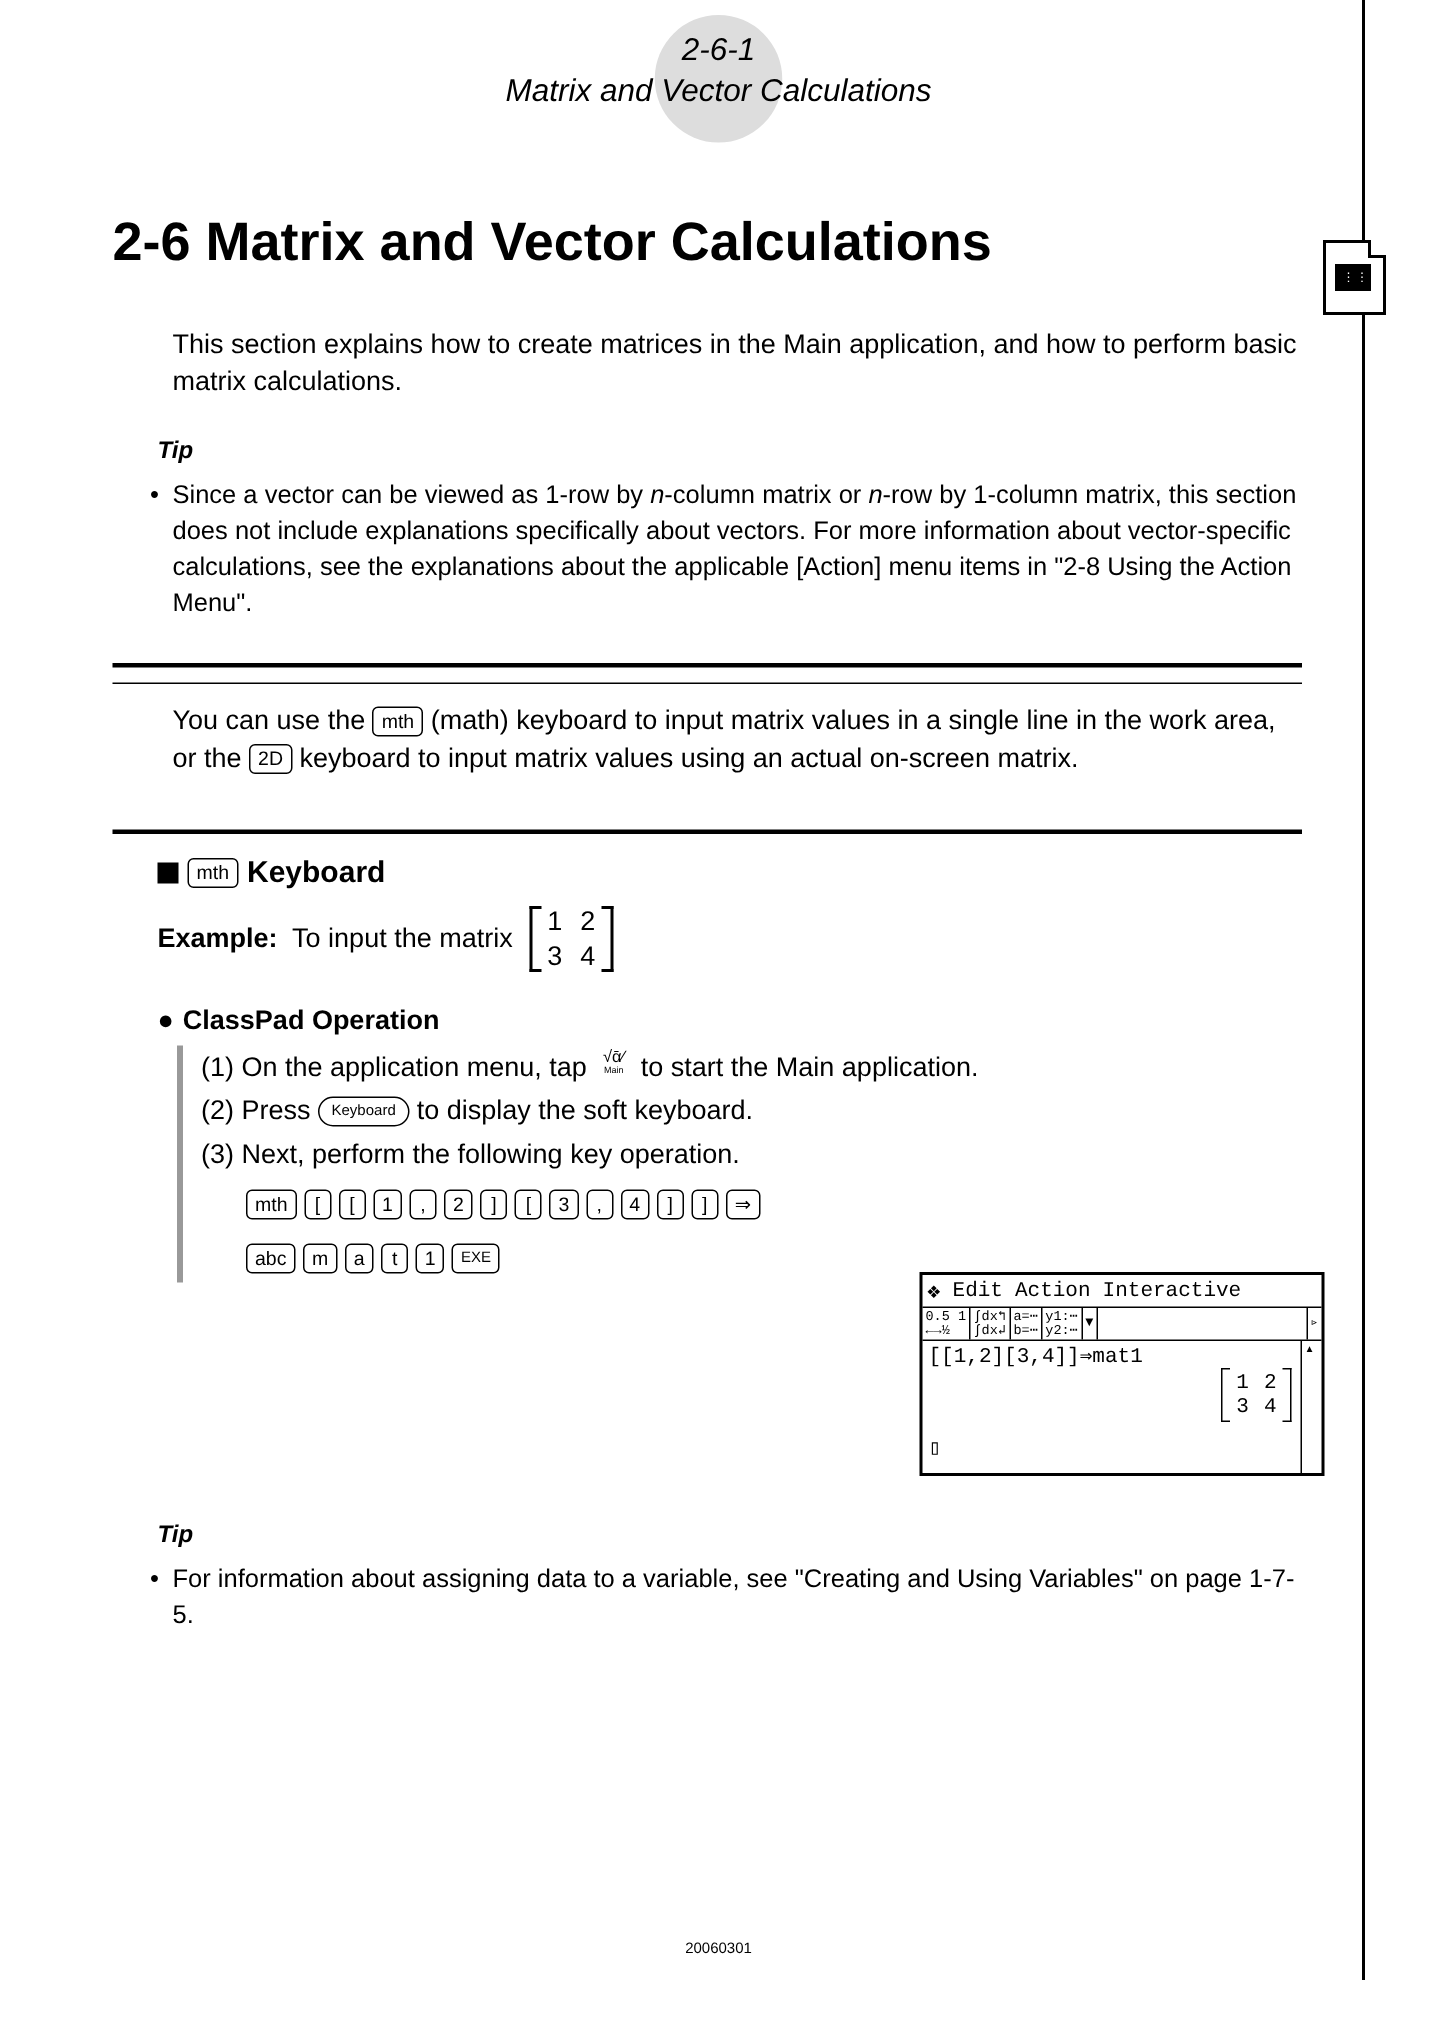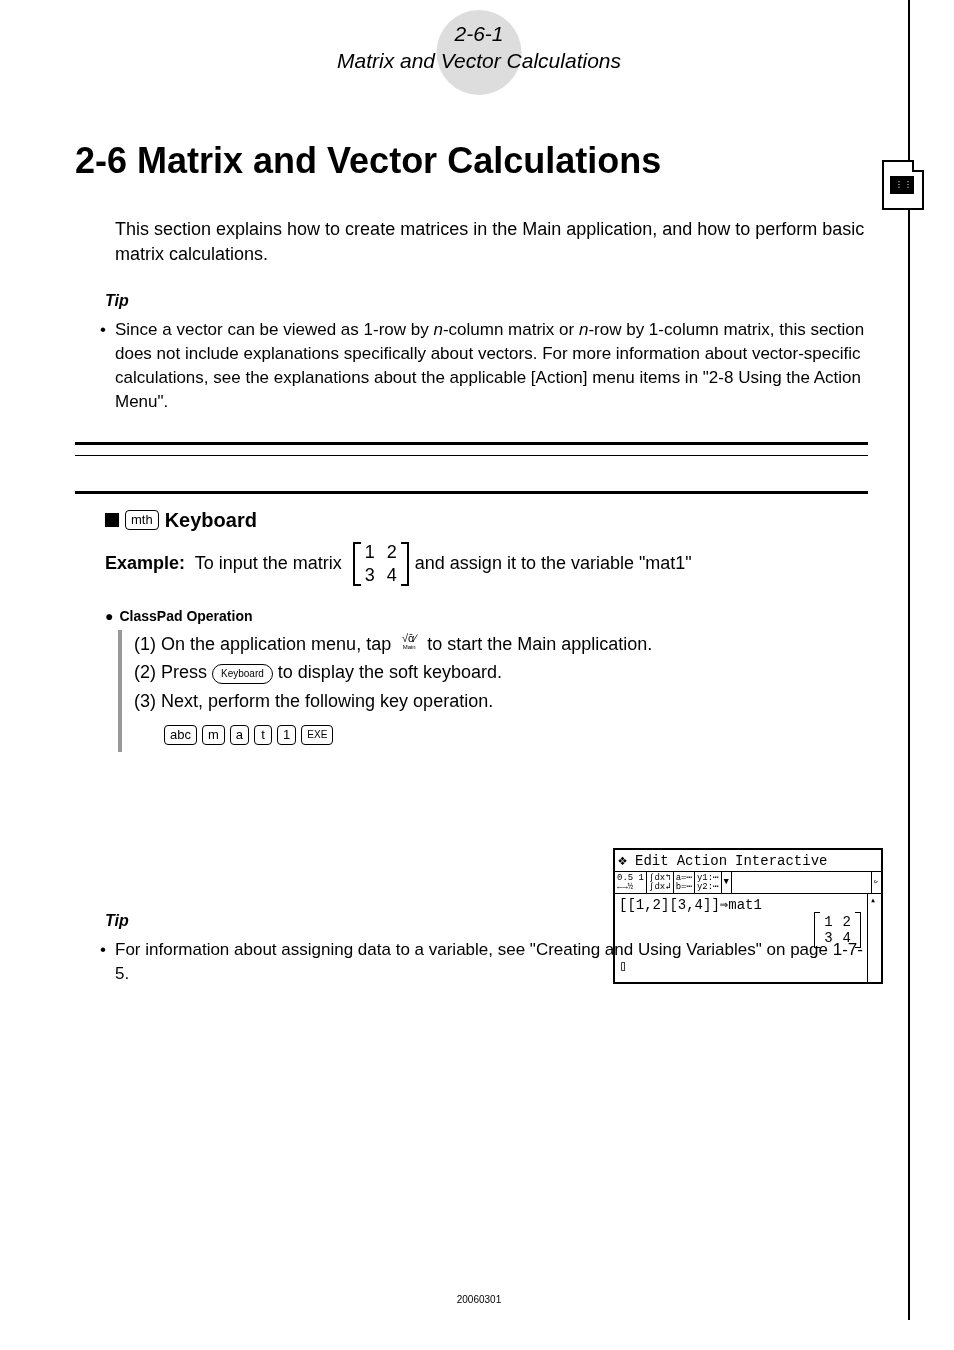--- a/index.html
+++ b/index.html
@@ -143,21 +143,21 @@
   }
   .lbrk, .rbrk {
     display: inline-block;
     width: 8px;
     height: 44px;
     border: 2px solid #000;
   }
   .lbrk { border-right: none; }
   .rbrk { border-left: none; }
   .op-heading {
-    font-size: 14px;
+    font-size: 18px;
     font-weight: bold;
     padding-left: 55px;
     margin-top: 20px;
     margin-bottom: 6px;
   }
   .op-heading::before {
     content: "●";
     margin-right: 6px;
   }
   .steps {
@@ -318,20 +318,27 @@
       <div class="bullet-dot">•</div>
       <div>
         <span>Since a vector can be viewed as 1-row by </span><i>n</i><span>-column matrix or </span><i>n</i><span>-row by 1-column matrix, this section does not include explanations specifically about vectors. For more information about vector-specific calculations, see the explanations about the applicable [Action] menu items in "2-8 Using the Action Menu".</span>
       </div>
     </div>
   </div>
 
   <hr class="thick">
   <hr class="thin">
 
+  <p class="body-text">
+    <span>You can use the </span>
+    <span class="key">mth</span>
+    <span> (math) keyboard to input matrix values in a single line in the work area, or the </span>
+    <span class="key">2D</span>
+    <span> keyboard to input matrix values using an actual on-screen matrix.</span>
+  </p>
 
   <hr class="thick" style="margin-top:35px; margin-bottom:15px;">
 
   <h3>
     <span class="black-sq"></span>
     <span class="key">mth</span>
     <span> Keyboard</span>
   </h3>
 
   <div class="example-row">
@@ -340,40 +347,55 @@
     <span class="matrix-bracket">
       <span class="lbrk"></span>
       <span class="matrix-content">
         <span>1</span>
         <span>2</span>
         <span>3</span>
         <span>4</span>
       </span>
       <span class="rbrk"></span>
     </span>
-    <span> and assign it to the variable "mat1"</span>
   </div>
 
   <div class="op-heading">ClassPad Operation</div>
 
   <div class="steps">
     <div>
       <span>(1) On the application menu, tap </span>
       <span class="main-icon">
         <div class="main-icon-top">√ᾱ∕</div>
         <div class="main-icon-bot">Main</div>
       </span>
       <span> to start the Main application.</span>
     </div>
     <div>
       <span>(2) Press </span>
       <span class="key key-round" style="font-size:10px;">Keyboard</span>
       <span> to display the soft keyboard.</span>
     </div>
     <div>(3) Next, perform the following key operation.</div>
+    <div class="key-sequence">
+      <span class="key">mth</span>
+      <span class="key">[</span>
+      <span class="key">[</span>
+      <span class="key">1</span>
+      <span class="key">,</span>
+      <span class="key">2</span>
+      <span class="key">]</span>
+      <span class="key">[</span>
+      <span class="key">3</span>
+      <span class="key">,</span>
+      <span class="key">4</span>
+      <span class="key">]</span>
+      <span class="key">]</span>
+      <span class="key">⇒</span>
+    </div>
     <div class="key-sequence">
       <span class="key">abc</span>
       <span class="key">m</span>
       <span class="key">a</span>
       <span class="key">t</span>
       <span class="key">1</span>
       <span class="key" style="font-size:10px;">EXE</span>
     </div>
   </div>
 

